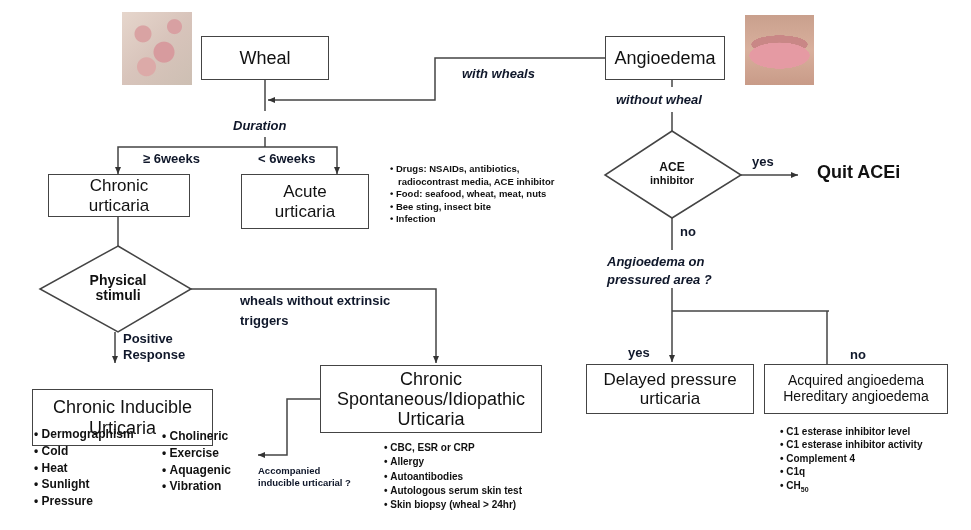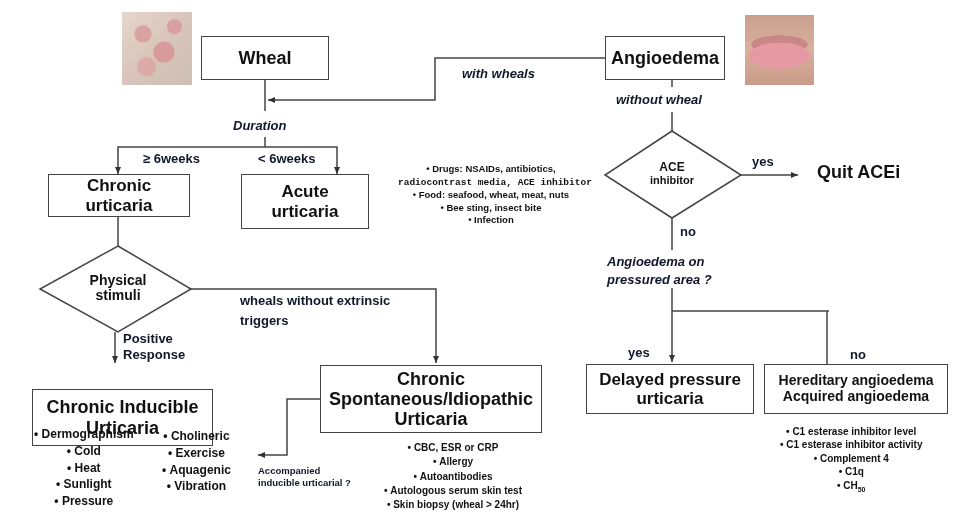--- a/index.html
+++ b/index.html
@@ -1,24 +1,24 @@
 <!DOCTYPE html>
 <html><head>
 <meta charset="utf-8">
 <style>
   html, body { margin:0; padding:0; background:#ffffff; }
   body { width:971px; height:530px; position:relative; overflow:hidden;
          font-family:"Liberation Sans", sans-serif; color:#111; }
   .abs { position:absolute; }
   .box { position:absolute; border:1.5px solid #444; background:#fff; box-sizing:border-box;
          display:flex; flex-direction:column; align-items:center; justify-content:center;
-         text-align:center; font-weight:bold; color:#111; line-height:1.12; }
+         text-align:center; font-weight:normal; color:#111; line-height:1.12; }
   .lbl { position:absolute; color:#0f172a; font-weight:bold; white-space:nowrap; }
   .ital { font-style:italic; }
-  ul.bul { position:absolute; margin:0; padding:0; list-style:none; font-weight:bold; color:#111;text-align:center; }
+  ul.bul { position:absolute; margin:0; padding:0; list-style:none; font-weight:bold; color:#111; }
   ul.bul li { white-space:nowrap; }
   ul.bul li::before { content:"\2022\00a0"; }
   svg.lines { position:absolute; left:0; top:0; }
   .photo { position:absolute; }
   .dtext { position:absolute; text-align:center; font-weight:bold; color:#111; line-height:1.1; }
 </style>
 </head>
 <body>
 
 <svg class="lines" width="971" height="530">
@@ -92,22 +92,22 @@
 <div class="box" style="left:320px;top:365px;width:222px;height:68px;font-size:18px;">
   <span>Chronic</span>
   <span>Spontaneous/Idiopathic</span>
   <span>Urticaria</span>
 </div>
 <div class="box" style="left:586px;top:364px;width:168px;height:50px;font-size:17px;">
   <span>Delayed pressure</span>
   <span>urticaria</span>
 </div>
 <div class="box" style="left:764px;top:364px;width:184px;height:50px;font-size:14px;">
+  <span>Acquired angioedema</span>
   <span>Hereditary angioedema</span>
-  <span>Acquired angioedema</span>
 </div>
 
 <div class="dtext" style="left:70px;top:273px;width:96px;font-size:14px;">
   <div>Physical</div>
   <div>stimuli</div>
 </div>
 <div class="dtext" style="left:634px;top:161px;width:76px;font-size:11px;">
   <div style="font-size:12px;">ACE</div>
   <div>inhibitor</div>
 </div>
@@ -133,21 +133,21 @@
   <div>Response</div>
 </div>
 <div class="lbl" style="left:628px;top:345px;font-size:13px;">yes</div>
 <div class="lbl" style="left:850px;top:347px;font-size:13px;">no</div>
 <div class="lbl" style="left:258px;top:465px;font-size:9.5px;line-height:12px;">
   <div>Accompanied</div>
   <div>inducible urticarial ?</div>
 </div>
 
 <ul class="bul" style="left:390px;top:163px;font-size:9.5px;line-height:12.5px;">
-  <li><span>Drugs: NSAIDs, antibiotics,</span><br><span style="padding-left:8px;font-family:Liberation Mono, monospace;">radiocontrast media, ACE inhibitor</span></li>
+  <li><span>Drugs: NSAIDs, antibiotics,</span><br><span style="padding-left:8px;">radiocontrast media, ACE inhibitor</span></li>
   <li>Food: seafood, wheat, meat, nuts</li>
   <li>Bee sting, insect bite</li>
   <li>Infection</li>
 </ul>
 
 <ul class="bul" style="left:34px;top:426px;font-size:12px;line-height:16.8px;">
   <li>Dermographism</li>
   <li>Cold</li>
   <li>Heat</li>
   <li>Sunlight</li>

